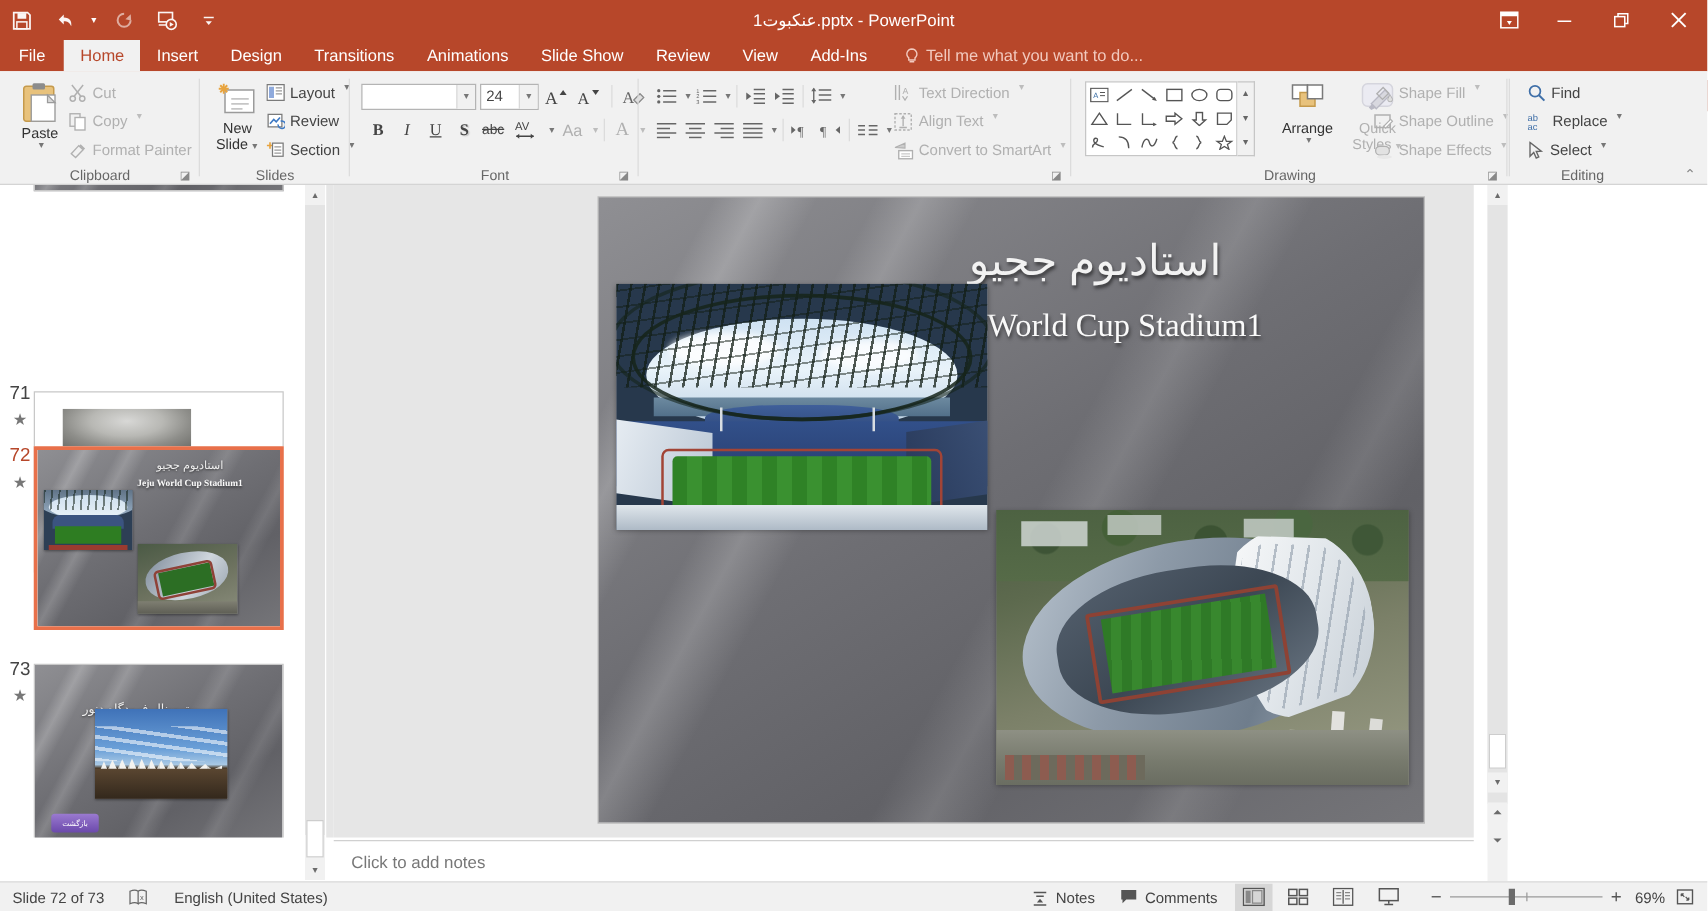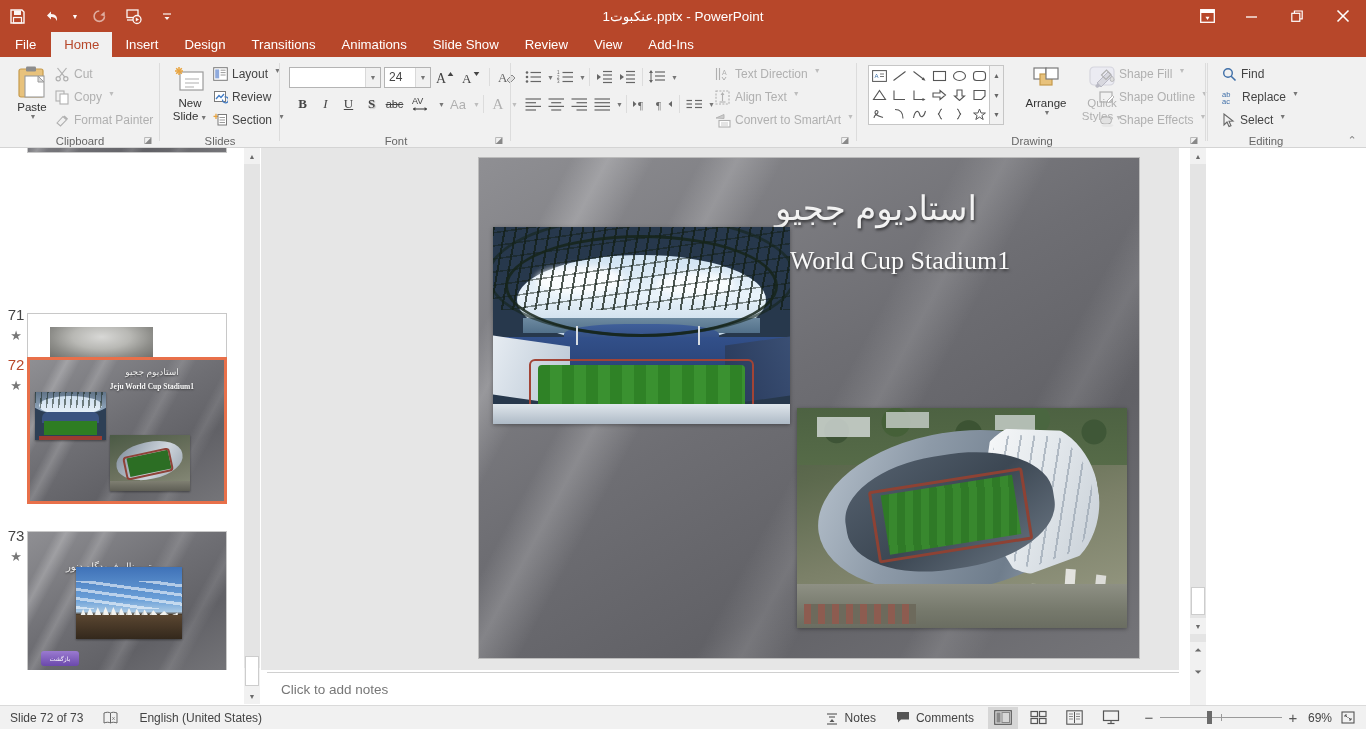--- a/index.html
+++ b/index.html
@@ -293,20 +293,29 @@
       <div class="tab file">File</div>
       <div class="tab active">Home</div>
       <div class="tab">Insert</div>
       <div class="tab">Design</div>
       <div class="tab">Transitions</div>
       <div class="tab">Animations</div>
       <div class="tab">Slide Show</div>
       <div class="tab">Review</div>
       <div class="tab">View</div>
       <div class="tab">Add-Ins</div>
+      <div class="tellme">
+        <span>
+          <svg width="13" height="14" viewBox="0 0 13 14">
+              <path d="M6.5 1.2 A4 4 0 0 0 4 8.3 V10 H9 V8.3 A4 4 0 0 0 6.5 1.2Z" fill="none" stroke="#f2c9be" stroke-width="1.1"></path>
+              <line x1="4.6" y1="11.4" x2="8.4" y2="11.4" stroke="#f2c9be" stroke-width="1.1"></line>
+            </svg>
+        </span>
+        <span>Tell me what you want to do...</span>
+      </div>
     </div>
     <div class="signin-wrap">
       <div class="signin">Sign in</div>
       <div class="share">
         <span>
           <svg width="15" height="14" viewBox="0 0 15 14">
               <circle cx="5.5" cy="4.3" r="2.7" fill="none" stroke="#fff" stroke-width="1.3"></circle>
               <path d="M1.3 12.5 C1.3 9.3 3.2 8 5.5 8 C7.1 8 8.5 8.6 9.2 10" fill="none" stroke="#fff" stroke-width="1.3"></path>
               <line x1="11.5" y1="6.5" x2="11.5" y2="11.5" stroke="#fff" stroke-width="1.3"></line>
               <line x1="9" y1="9" x2="14" y2="9" stroke="#fff" stroke-width="1.3"></line>

